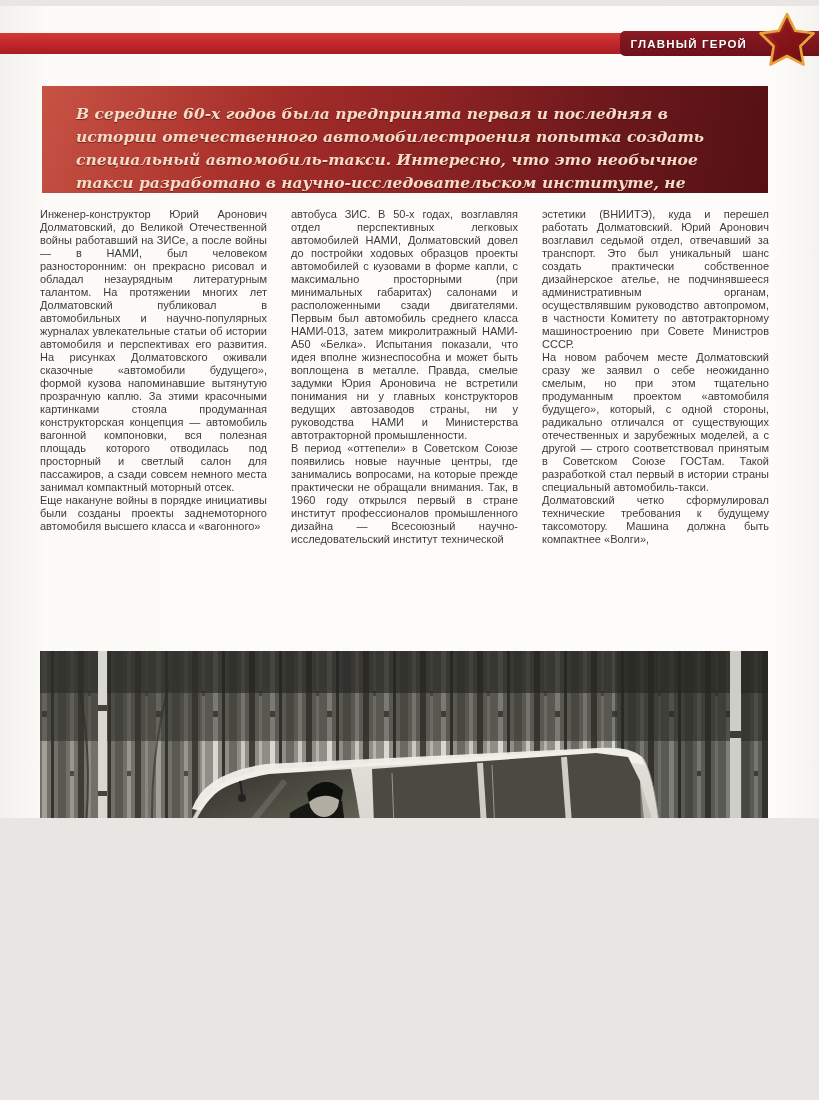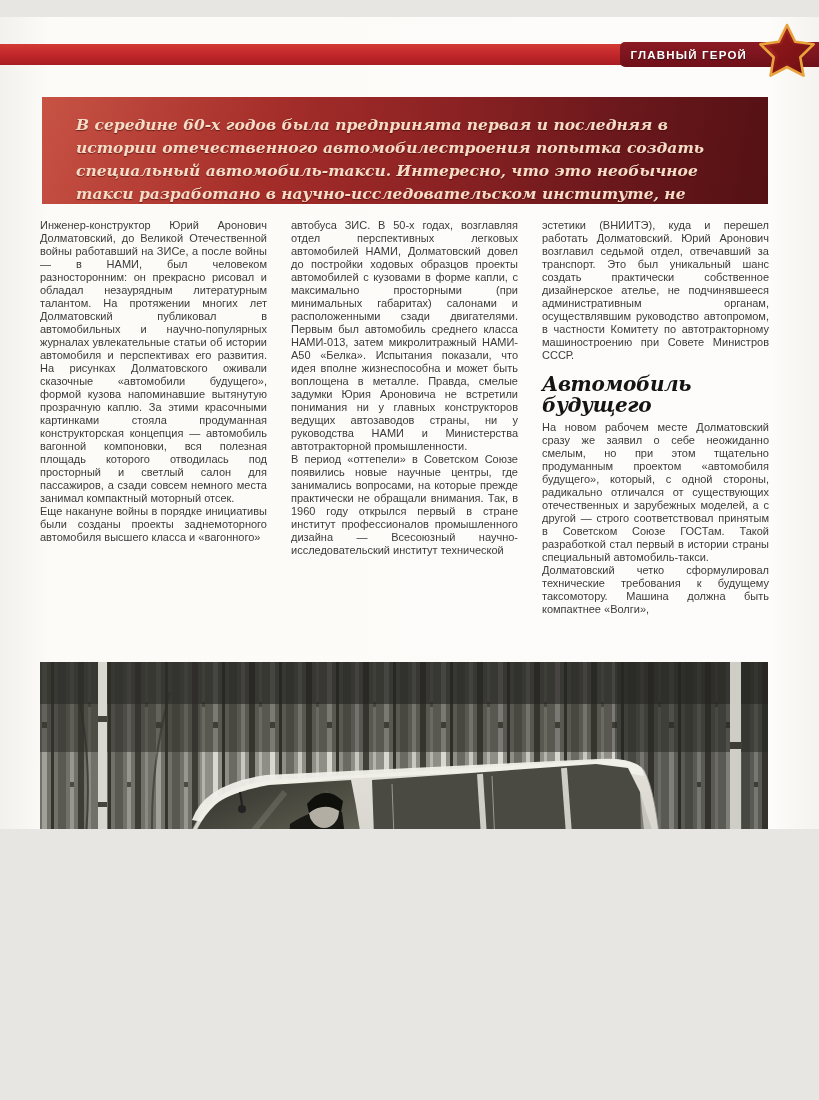--- a/index.html
+++ b/index.html
@@ -1,18 +1,18 @@
 <!DOCTYPE html>
 <html lang="ru"><head>
 <meta charset="utf-8">
 <style>
   html,body{margin:0;padding:0;}
   body{background:#e8e6e2;font-family:"Liberation Sans",sans-serif;}
   .page{
-    position:relative;width:819px;height:812px;margin:17px auto;
+    position:relative;width:819px;height:812px;margin:6px auto;
     background:linear-gradient(90deg,#f3f1ed 0%,#fcfbf8 6%,#fdfcfa 94%,#f5f3ef 100%);
     overflow:hidden;
   }
   
   .top-bar{
     position:absolute;left:0;top:27px;width:819px;height:21px;
     background:linear-gradient(180deg,#d23b33 0%,#c4282c 45%,#a81d22 100%);
   }
   .top-tab{
     position:absolute;right:0;top:-2px;height:25px;width:199px;
@@ -110,21 +110,20 @@
     <div class="col">
       <p>Инженер-конструктор Юрий Аронович Долматовский, до Великой Отечественной войны работавший на ЗИСе, а после войны — в НАМИ, был человеком разносторонним: он прекрасно рисовал и обладал незаурядным литературным талантом. На протяжении многих лет Долматовский публиковал в автомобильных и научно-популярных журналах увлекательные статьи об истории автомобиля и перспективах его развития. На рисунках Долматовского оживали сказочные «автомобили будущего», формой кузова напоминавшие вытянутую прозрачную каплю. За этими красочными картинками стояла продуманная конструкторская концепция — автомобиль вагонной компоновки, вся полезная площадь которого отводилась под просторный и светлый салон для пассажиров, а сзади совсем немного места занимал компактный моторный отсек.</p>
       <p>Еще накануне войны в порядке инициативы были созданы проекты заднемоторного автомобиля высшего класса и «вагонного»</p>
     </div>
     <div class="col">
       <p>автобуса ЗИС. В 50-х годах, возглавляя отдел перспективных легковых автомобилей НАМИ, Долматовский довел до постройки ходовых образцов проекты автомобилей с кузовами в форме капли, с максимально просторными (при минимальных габаритах) салонами и расположенными сзади двигателями. Первым был автомобиль среднего класса НАМИ-013, затем микролитражный НАМИ-А50 «Белка». Испытания показали, что идея вполне жизнеспособна и может быть воплощена в металле. Правда, смелые задумки Юрия Ароновича не встретили понимания ни у главных конструкторов ведущих автозаводов страны, ни у руководства НАМИ и Министерства автотракторной промышленности.</p>
       <p>В период «оттепели» в Советском Союзе появились новые научные центры, где занимались вопросами, на которые прежде практически не обращали внимания. Так, в 1960 году открылся первый в стране институт профессионалов промышленного дизайна — Всесоюзный научно-исследовательский институт технической</p>
     </div>
     <div class="col">
       <p>эстетики (ВНИИТЭ), куда и перешел работать Долматовский. Юрий Аронович возглавил седьмой отдел, отвечавший за транспорт. Это был уникальный шанс создать практически собственное дизайнерское ателье, не подчинявшееся административным органам, осуществлявшим руководство автопромом, в частности Комитету по автотракторному машиностроению при Совете Министров СССР.</p>
-      <h2 class="mid">Автомобиль будущего</h2>
       <p>На новом рабочем месте Долматовский сразу же заявил о себе неожиданно смелым, но при этом тщательно продуманным проектом «автомобиля будущего», который, с одной стороны, радикально отличался от существующих отечественных и зарубежных моделей, а с другой — строго соответствовал принятым в Советском Союзе ГОСТам. Такой разработкой стал первый в истории страны специальный автомобиль-такси.</p>
       <p>Долматовский четко сформулировал технические требования к будущему таксомотору. Машина должна быть компактнее «Волги»,</p>
     </div>
   </div>
 
   <div class="photo">
     <svg viewBox="0 0 728 408" preserveAspectRatio="none">
       <defs>
         <pattern id="trees" patternUnits="userSpaceOnUse" width="57" height="408">
           <rect width="57" height="408" fill="#8f8e86"></rect>

